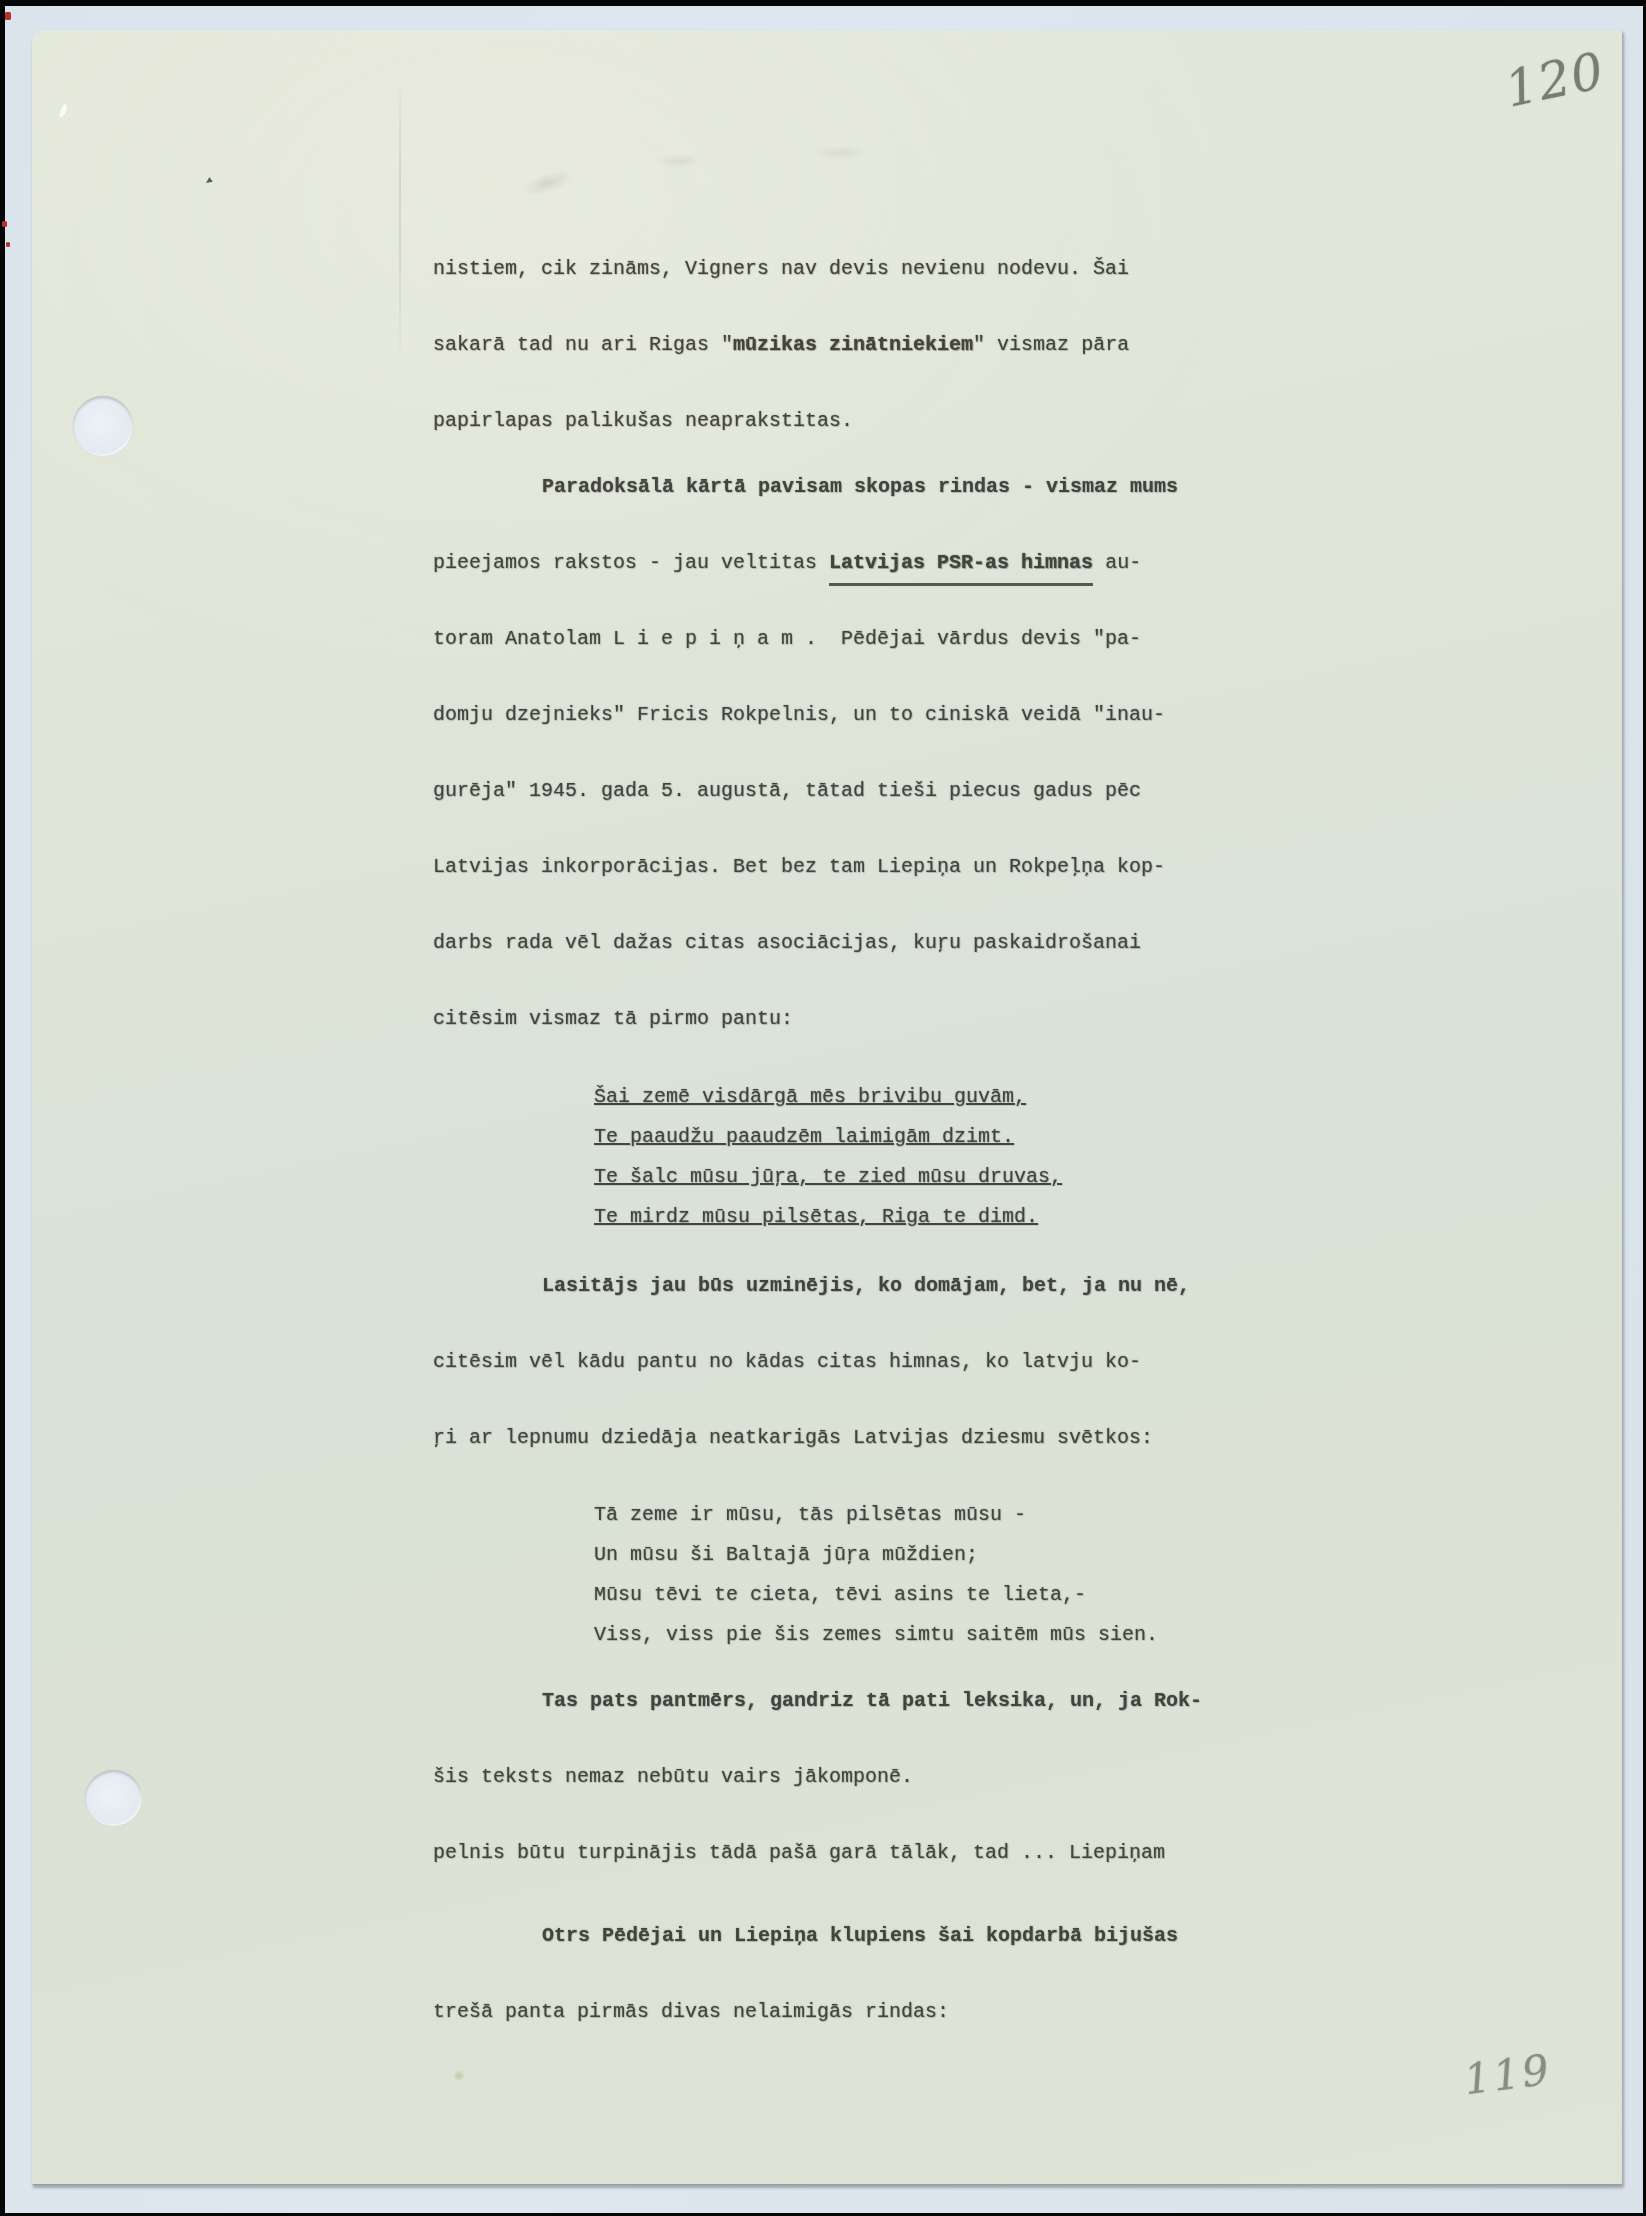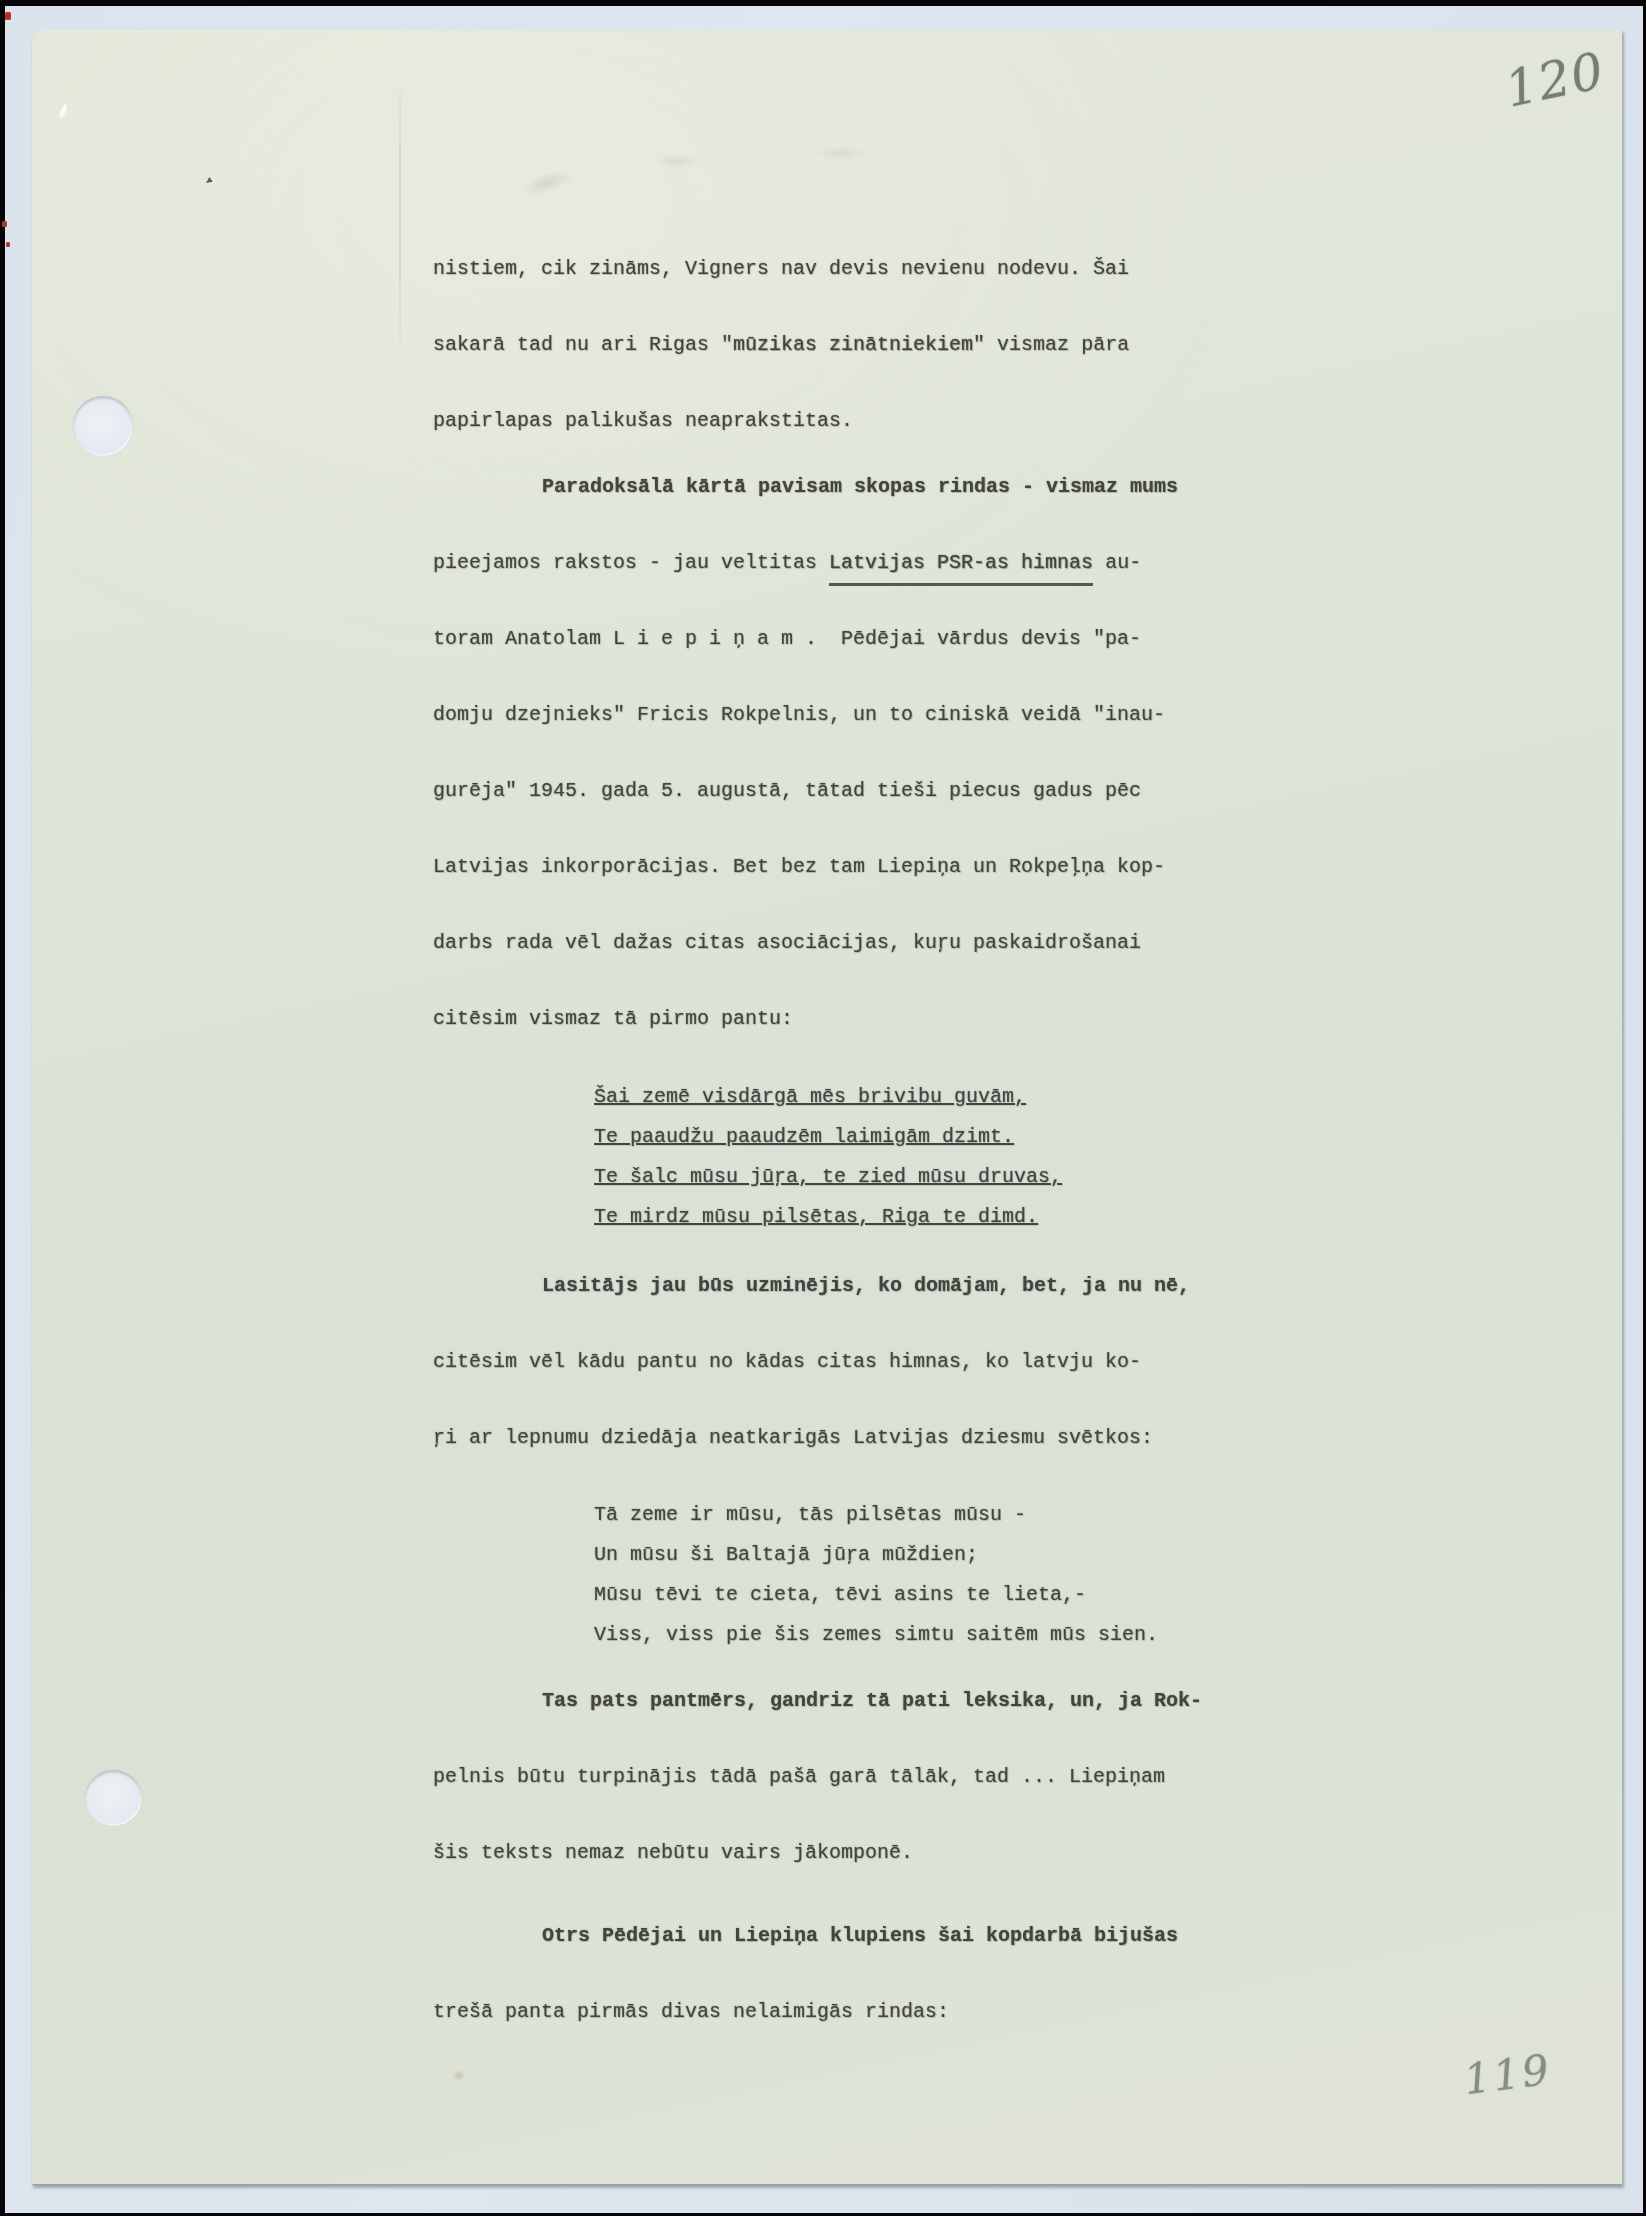--- a/index.html
+++ b/index.html
@@ -35,21 +35,21 @@
     left:401px; 
     color:#42443d;
     font-size:20px;
     white-space:pre;
     text-shadow:0 0 1.5px rgba(66,68,61,0.55),0.8px 0.8px 0 rgba(66,68,61,0.18);
   }
   .paragraph{line-height:76px;}
   .verse{line-height:40px;left:562px;}
   .line{height:auto;}
   .line.indent{padding-left:109px;font-weight:bold;}
-  .bold,.bold-underline{font-weight:400;text-shadow:0 0 1.5px rgba(55,57,50,0.7),0.8px 0.8px 0 rgba(55,57,50,0.3);}
+  .bold,.bold-underline{font-weight:700;text-shadow:0 0 1.5px rgba(55,57,50,0.7),0.8px 0.8px 0 rgba(55,57,50,0.3);}
   .bold-underline{border-bottom:3px solid rgba(62,64,56,0.85);padding-bottom:9px;}
   
   .block-0{top:201px;}
   .block-1{top:419px;}
   .block-2{top:1047px;text-decoration:underline;}
   .block-3{top:1218px;}
   .block-4{top:1465px;}
   .block-5{top:1633px;}
   .block-6{top:1868px;}
   
@@ -119,18 +119,18 @@
   <div class="pencil pencil-top">120</div>
 
   <div class="pencil pencil-bottom">119</div>
 
   <main class="text">
       <div class="block paragraph block-0"><div class="line">nistiem, cik zināms, Vigners nav devis nevienu nodevu. Šai</div><div class="line"><span class="">sakarā tad nu ari Rigas "</span><span class="bold">mūzikas zinātniekiem</span><span class="">" vismaz pāra</span></div><div class="line">papirlapas palikušas neaprakstitas.</div></div>
       <div class="block paragraph block-1"><div class="line indent">Paradoksālā kārtā pavisam skopas rindas - vismaz mums</div><div class="line"><span class="">pieejamos rakstos - jau veltitas </span><span class="bold-underline">Latvijas PSR-as himnas</span><span class=""> au-</span></div><div class="line">toram Anatolam L i e p i ņ a m .  Pēdējai vārdus devis "pa-</div><div class="line">domju dzejnieks" Fricis Rokpelnis, un to ciniskā veidā "inau-</div><div class="line">gurēja" 1945. gada 5. augustā, tātad tieši piecus gadus pēc</div><div class="line">Latvijas inkorporācijas. Bet bez tam Liepiņa un Rokpeļņa kop-</div><div class="line">darbs rada vēl dažas citas asociācijas, kuŗu paskaidrošanai</div><div class="line">citēsim vismaz tā pirmo pantu:</div></div>
       <div class="block verse block-2"><div class="line">Šai zemē visdārgā mēs brivibu guvām,</div><div class="line">Te paaudžu paaudzēm laimigām dzimt.</div><div class="line">Te šalc mūsu jūŗa, te zied mūsu druvas,</div><div class="line">Te mirdz mūsu pilsētas, Riga te dimd.</div></div>
       <div class="block paragraph block-3"><div class="line indent">Lasitājs jau būs uzminējis, ko domājam, bet, ja nu nē,</div><div class="line">citēsim vēl kādu pantu no kādas citas himnas, ko latvju ko-</div><div class="line">ŗi ar lepnumu dziedāja neatkarigās Latvijas dziesmu svētkos:</div></div>
       <div class="block verse block-4"><div class="line">Tā zeme ir mūsu, tās pilsētas mūsu -</div><div class="line">Un mūsu ši Baltajā jūŗa mūždien;</div><div class="line">Mūsu tēvi te cieta, tēvi asins te lieta,-</div><div class="line">Viss, viss pie šis zemes simtu saitēm mūs sien.</div></div>
-      <div class="block paragraph block-5"><div class="line indent">Tas pats pantmērs, gandriz tā pati leksika, un, ja Rok-</div><div class="line">pelnis būtu turpinājis tādā pašā garā tālāk, tad ... Liepiņam</div><div class="line">šis teksts nemaz nebūtu vairs jākomponē.</div></div>
+      <div class="block paragraph block-5"><div class="line indent">Tas pats pantmērs, gandriz tā pati leksika, un, ja Rok-</div><div class="line">šis teksts nemaz nebūtu vairs jākomponē.</div><div class="line">pelnis būtu turpinājis tādā pašā garā tālāk, tad ... Liepiņam</div></div>
       <div class="block paragraph block-6"><div class="line indent">Otrs Pēdējai un Liepiņa klupiens šai kopdarbā bijušas</div><div class="line">trešā panta pirmās divas nelaimigās rindas:</div></div>
     </main>
 
 </div>
 
 
 </body></html>

